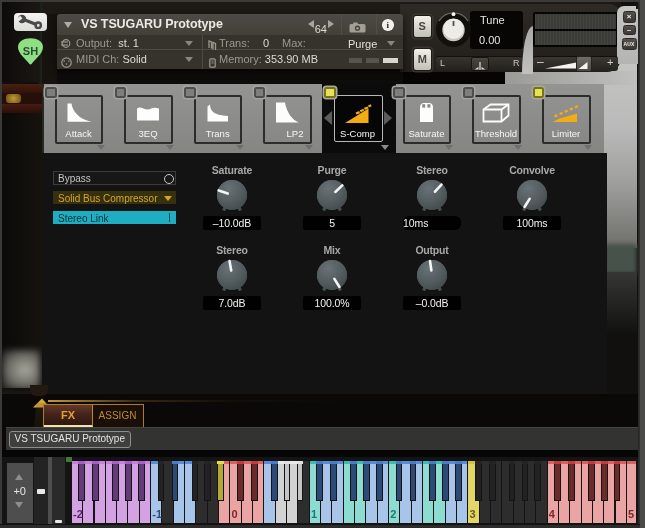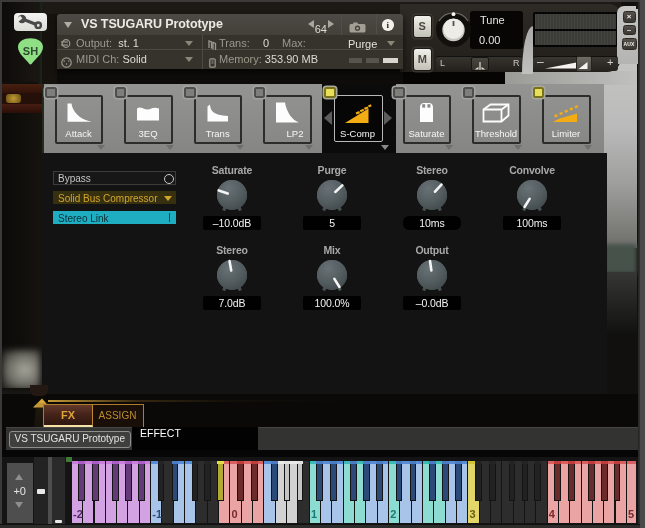--- a/index.html
+++ b/index.html
@@ -249,21 +249,21 @@
       </svg></div>
     <div style="position:absolute;left:303px;top:215.5px;width:58px;height:14.5px;background:#010101;border-radius:2px;text-align:center;font:10.5px 'Liberation Sans',sans-serif;color:#f2f2f2;line-height:14.5px;letter-spacing:-0.1px;">5</div>
     <div style="position:absolute;left:387px;top:163.5px;width:90px;text-align:center;font:bold 10.5px 'Liberation Sans',sans-serif;color:#a8a8a8;letter-spacing:-0.2px;">Stereo</div>
     <div style="position:absolute;left:412px;top:174.5px;width:40px;height:40px;"><svg width="40" height="40" viewBox="0 0 40 40">
         <line x1="20" y1="20" x2="11.5" y2="35.5" stroke="#47504f" stroke-width="3.2"></line>
         <line x1="20" y1="20" x2="28.5" y2="35.5" stroke="#47504f" stroke-width="3.2"></line>
         <circle cx="20" cy="20" r="15.0" fill="#515b5e"></circle>
         <circle cx="20" cy="20" r="15.0" fill="url(#kg)"></circle>
         <line x1="23.01" y1="16.66" x2="29.43" y2="9.52" stroke="#f4f5f4" stroke-width="2.6" stroke-linecap="round"></line>
       </svg></div>
-    <div style="position:absolute;left:403px;top:215.5px;width:58px;height:14.5px;background:#010101;border-radius:6px;text-align:center;font:10.5px 'Liberation Sans',sans-serif;color:#f2f2f2;line-height:14.5px;letter-spacing:-0.1px;">10ms</div>
+    <div style="position:absolute;left:403px;top:215.5px;width:58px;height:14.5px;background:#010101;border-radius:6px;text-align:left;font:10.5px 'Liberation Sans',sans-serif;color:#f2f2f2;line-height:14.5px;letter-spacing:-0.1px;">10ms</div>
     <div style="position:absolute;left:487px;top:163.5px;width:90px;text-align:center;font:bold 10.5px 'Liberation Sans',sans-serif;color:#a8a8a8;letter-spacing:-0.2px;">Convolve</div>
     <div style="position:absolute;left:512px;top:174.5px;width:40px;height:40px;"><svg width="40" height="40" viewBox="0 0 40 40">
         <line x1="20" y1="20" x2="11.5" y2="35.5" stroke="#47504f" stroke-width="3.2"></line>
         <line x1="20" y1="20" x2="28.5" y2="35.5" stroke="#47504f" stroke-width="3.2"></line>
         <circle cx="20" cy="20" r="15.0" fill="#515b5e"></circle>
         <circle cx="20" cy="20" r="15.0" fill="url(#kg)"></circle>
         <line x1="17.62" y1="23.82" x2="12.53" y2="31.96" stroke="#f4f5f4" stroke-width="2.6" stroke-linecap="round"></line>
       </svg></div>
     <div style="position:absolute;left:503px;top:215.5px;width:58px;height:14.5px;background:#010101;border-radius:2px;text-align:center;font:10.5px 'Liberation Sans',sans-serif;color:#f2f2f2;line-height:14.5px;letter-spacing:-0.1px;">100ms</div>
     <div style="position:absolute;left:187px;top:243.5px;width:90px;text-align:center;font:bold 10.5px 'Liberation Sans',sans-serif;color:#a8a8a8;letter-spacing:-0.2px;">Stereo</div>
@@ -298,21 +298,20 @@
     <div style="position:absolute;left:32px;top:394px;width:19px;height:9.5px;"><svg width="19" height="10" viewBox="0 0 19 10">
         <polygon points="1,9.5 10,0.5 18,9.5" fill="#d8a83c"></polygon>
       </svg></div>
     <div style="position:absolute;left:48px;top:399.5px;width:300px;height:2.5px;background:linear-gradient(90deg,rgba(216,168,60,0.9),rgba(140,100,35,0.35) 30%,rgba(80,60,20,0.12) 60%,rgba(60,45,15,0));"></div>
     <div style="position:absolute;left:34px;top:403px;width:12px;height:52px;background:linear-gradient(180deg,rgba(110,82,28,0.22),rgba(60,45,18,0.05));transform:skewX(-5deg);"></div>
     <div style="position:absolute;left:42.5px;top:403.5px;width:99px;height:23px;border:1.2px solid #b07c2c;background:#1a0e08;"></div>
     <div style="position:absolute;left:43.7px;top:404.7px;width:48.5px;height:20.3px;background:linear-gradient(180deg,#63392a 0%,#47241a 45%,#2e1710 100%);border-right:1.2px solid #c08830;border-bottom:2.2px solid #f4e2a8;text-align:center;font:bold 11px 'Liberation Sans',sans-serif;color:#dfa336;line-height:20px;">FX</div>
     <div style="position:absolute;left:94px;top:404.7px;width:47px;height:20.6px;text-align:center;font:10px 'Liberation Sans',sans-serif;color:#bc8c2c;line-height:21px;">ASSIGN</div>
     <div style="position:absolute;left:5.5px;top:427px;width:633px;height:23px;background:#333331;border-top:1px solid #454543;"></div>
     <div style="position:absolute;left:8.8px;top:431px;width:120px;height:14.5px;background:#3f3f3d;border:1.5px solid #8e8e8c;border-radius:3px;font:10px 'Liberation Sans',sans-serif;color:#e2e2e0;line-height:14.5px;text-align:center;">VS TSUGARU Prototype</div>
-    <div style="position:absolute;left:132px;top:426.5px;width:126px;height:23.5px;background:#020202;font:10.5px 'Liberation Sans',sans-serif;color:#ffffff;"><span style="margin-left:8px;line-height:13px;display:inline-block;">EFFECT</span></div>
     <div style="position:absolute;left:2px;top:450px;width:641px;height:7px;background:#060606;"></div>
     <div style="position:absolute;left:2px;top:457px;width:641px;height:67px;background:#141414;"></div>
     <div style="position:absolute;left:6.8px;top:462.8px;width:25.8px;height:59.8px;background:#4e4e4e;"></div>
     <div style="position:absolute;left:15.3px;top:474px;width:0;height:0;border-left:4.5px solid transparent;border-right:4.5px solid transparent;border-bottom:6px solid #8e8e8e;"></div>
     <div style="position:absolute;left:6.8px;top:485px;width:25.8px;text-align:center;font:11px 'Liberation Sans',sans-serif;color:#e6e6e6;">+0</div>
     <div style="position:absolute;left:15.3px;top:502px;width:0;height:0;border-left:4.5px solid transparent;border-right:4.5px solid transparent;border-top:6px solid #8e8e8e;"></div>
     <div style="position:absolute;left:33.5px;top:457px;width:14.5px;height:67px;background:#232323;"></div>
     <div style="position:absolute;left:48px;top:457px;width:4px;height:67px;background:#4e4e4e;"></div>
     <div style="position:absolute;left:52px;top:457px;width:13px;height:67px;background:#2a2a2a;"></div>
     <div style="position:absolute;left:37px;top:488.9px;width:7.6px;height:5.5px;background:#e8e8e8;border-radius:1px;"></div>

